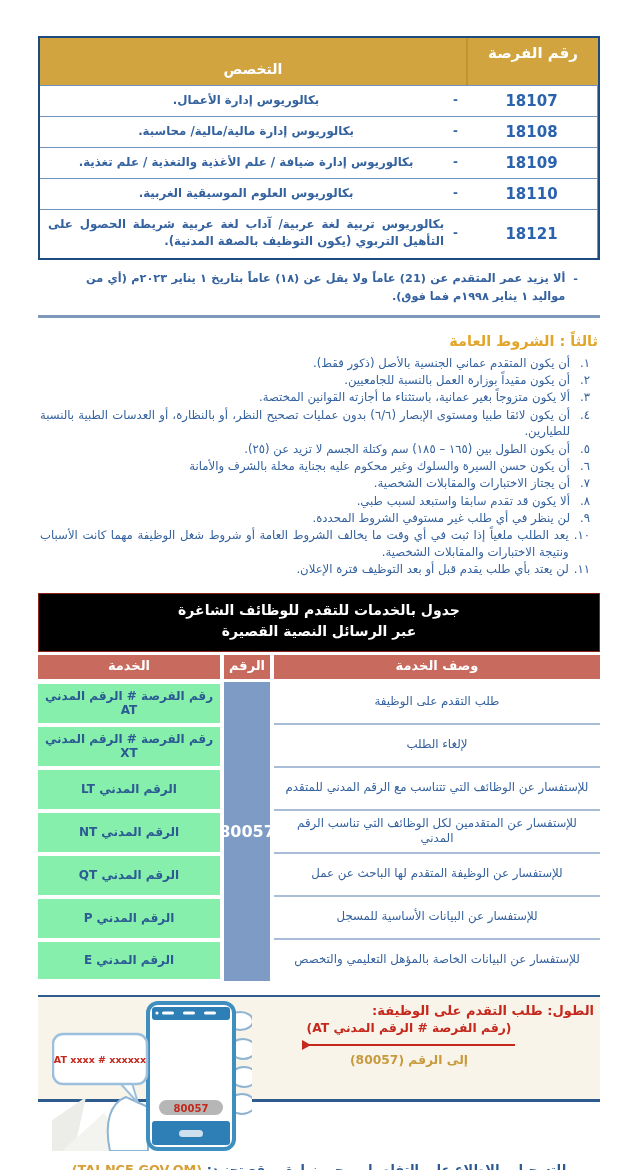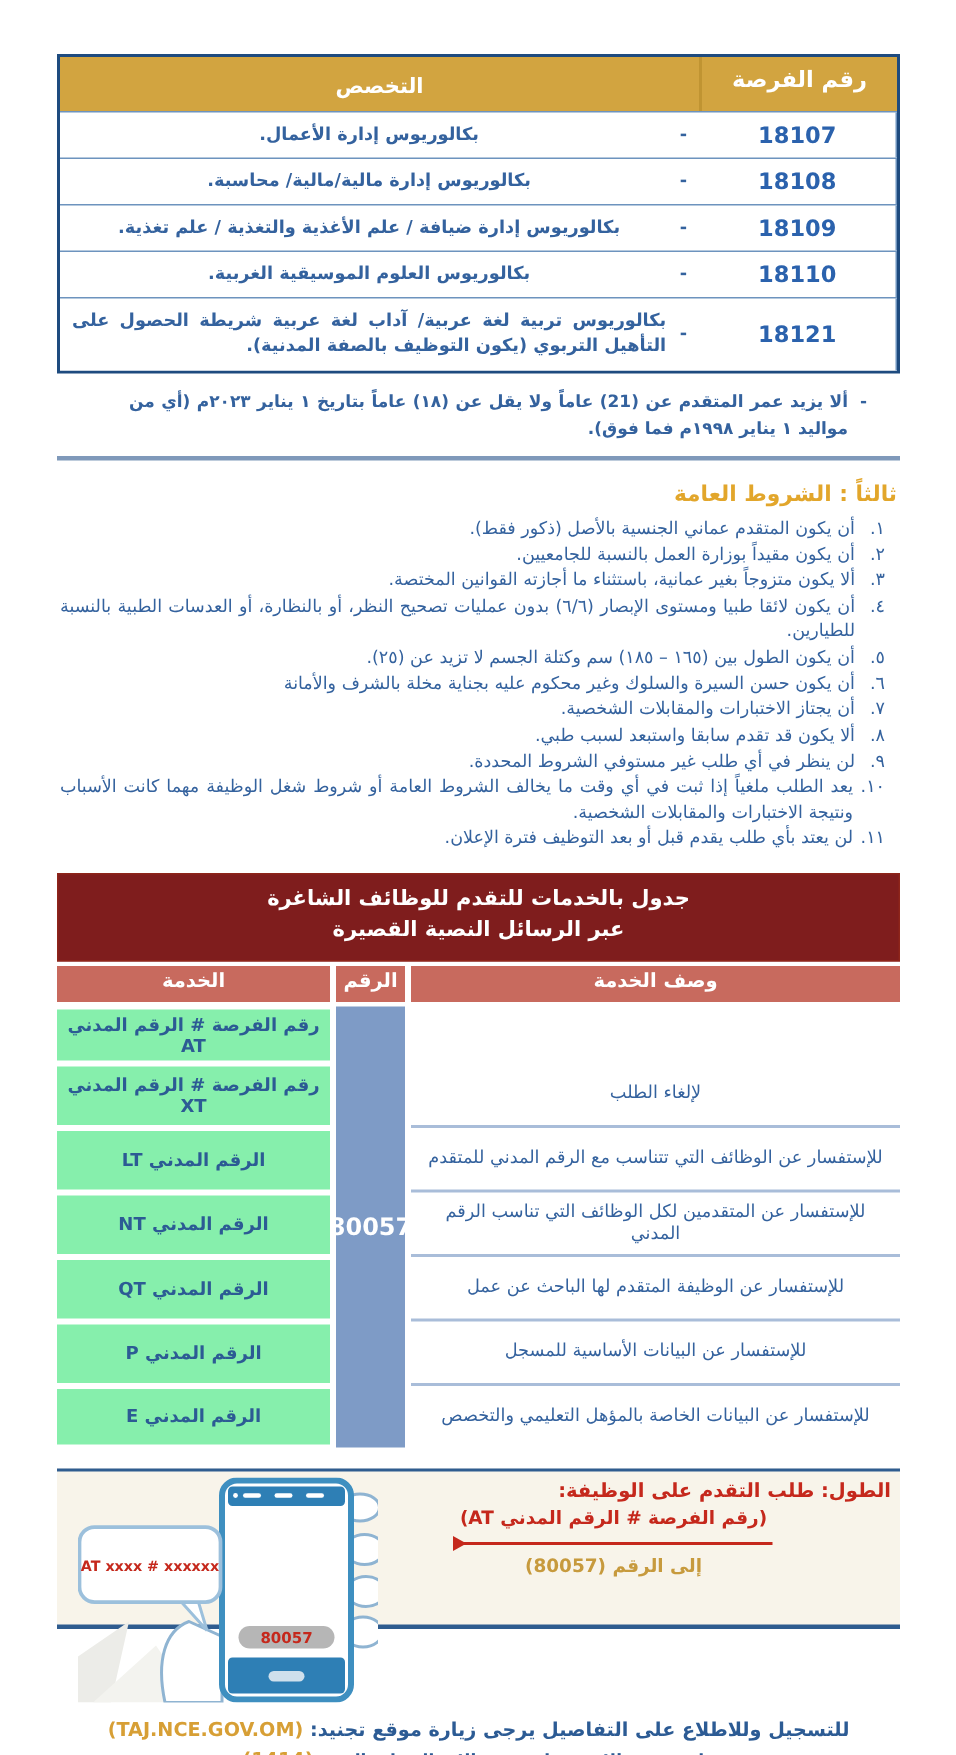--- a/index.html
+++ b/index.html
@@ -7,42 +7,42 @@
     width:637px;height:1170px;overflow:hidden;background:#ffffff;
     direction:rtl;font-family:"DejaVu Sans","Liberation Sans",sans-serif;
     -webkit-font-smoothing:antialiased;
   }
   .page{box-sizing:border-box;padding:36px 37px 0 38px;}
 
   
   .vac-table{border:2px solid #1E4B7F;}
   .vac-header{display:grid;grid-template-columns:132px 1fr;background:#D2A440;color:#fff;font-weight:bold;}
   .vac-header .vh-num{font-size:15px;padding:6px 4px 8px;text-align:center;border-inline-end:2px solid #C09432;}
-  .vac-header .vh-major{font-size:14px;padding:12px 4px 8px;text-align:center;}
+  .vac-header .vh-major{font-size:14px;padding:23px 4px 8px;text-align:center;}
   .vac-row{display:grid;grid-template-columns:132px 1fr;border-top:1.5px solid #6D93BE;background:#fff;}
   .vac-num{color:#2B62AD;font-weight:bold;font-size:15px;display:flex;align-items:center;justify-content:center;border-inline-end:1.5px solid #6D93BE;direction:ltr;}
   .vac-major{color:#34629E;font-size:11.8px;font-weight:600;padding:6px 8px 7px;display:flex;gap:9px;align-items:center;line-height:1.45;}
   .vac-dash{flex:0 0 auto;font-weight:bold;}
   .vac-major-text{flex:1;text-align:center;}
   .vac-row:last-child .vac-major-text{text-align:justify;}
 
   
   .age-note{display:flex;gap:8px;color:#34629E;font-size:11.3px;font-weight:bold;margin:10px 22px 0 48px;line-height:1.6;text-align:justify;}
   .divider{height:3px;background:#7F99BA;margin-top:9px;}
 
   
   .cond-title{color:#E2A62B;font-weight:bold;font-size:14.5px;margin:15px 2px 6px;}
   .cond-list{padding:0 10px 0 2px;}
   .cond-item{display:flex;gap:5px;color:#34629E;font-size:11.7px;line-height:1.4;margin-bottom:1px;}
   .cond-num{flex:0 0 auto;min-width:15px;}
   .cond-text{flex:1;text-align:justify;}
 
   
   .svc{margin-top:15px;}
-  .svc-title{background:#7f1d1d;border:1px solid #8E251A;color:#fff;text-align:center;font-weight:bold;font-size:14px;line-height:1.55;padding:6px 0 8px;}
+  .svc-title{background:#000000;border:1px solid #8E251A;color:#fff;text-align:center;font-weight:bold;font-size:14px;line-height:1.55;padding:6px 0 8px;}
   .svc-head{display:grid;grid-template-columns:326px 46px 1fr;column-gap:4px;margin-top:3px;}
   .svc-head > div{background:#C86A5E;color:#fff;font-weight:bold;font-size:13px;text-align:center;padding:3px 0 6px;}
   .svc-body{display:grid;grid-template-columns:326px 46px 1fr;column-gap:4px;margin-top:3px;}
   .svc-desc{grid-column:1;display:flex;align-items:center;justify-content:center;text-align:center;color:#34629E;font-size:11.8px;line-height:1.35;padding:4px 6px;min-height:33px;border-bottom:2px solid #A9BDD9;}
   .svc-desc.last{border-bottom:none;}
   .svc-numcell{grid-column:2;grid-row:1 / span 7;background:#7E9BC6;color:#fff;font-weight:bold;font-size:16px;display:flex;align-items:center;justify-content:center;direction:ltr;}
   .svc-service{grid-column:3;background:#86efac;color:#2C5B94;font-weight:bold;font-size:12px;display:flex;align-items:center;justify-content:center;text-align:center;margin:2px 0;padding:3px 6px;}
 
   
   .example{position:relative;margin-top:14px;background:#F8F4EA;border-top:2px solid #2F5C8F;border-bottom:3px solid #2F5C8F;height:102px;}
@@ -167,20 +167,21 @@
       <div>جدول بالخدمات للتقدم للوظائف الشاغرة</div>
       <div>عبر الرسائل النصية القصيرة</div>
     </div>
     <div class="svc-head">
       <div>وصف الخدمة</div>
       <div>الرقم</div>
       <div>الخدمة</div>
     </div>
     <div class="svc-body">
       <div class="svc-numcell">80057</div>
+      <div class="svc-desc" style="grid-row:1">طلب التقدم على الوظيفة</div>
       <div class="svc-service" style="grid-row:1">رقم الفرصة # الرقم المدني AT</div>
       <div class="svc-desc" style="grid-row:2">لإلغاء الطلب</div>
       <div class="svc-service" style="grid-row:2">رقم الفرصة # الرقم المدني XT</div>
       <div class="svc-desc" style="grid-row:3">للإستفسار عن الوظائف التي تتناسب مع الرقم المدني للمتقدم</div>
       <div class="svc-service" style="grid-row:3">الرقم المدني LT</div>
       <div class="svc-desc" style="grid-row:4">للإستفسار عن المتقدمين لكل الوظائف التي تناسب الرقم المدني</div>
       <div class="svc-service" style="grid-row:4">الرقم المدني NT</div>
       <div class="svc-desc" style="grid-row:5">للإستفسار عن الوظيفة المتقدم لها الباحث عن عمل</div>
       <div class="svc-service" style="grid-row:5">الرقم المدني QT</div>
       <div class="svc-desc" style="grid-row:6">للإستفسار عن البيانات الأساسية للمسجل</div>

